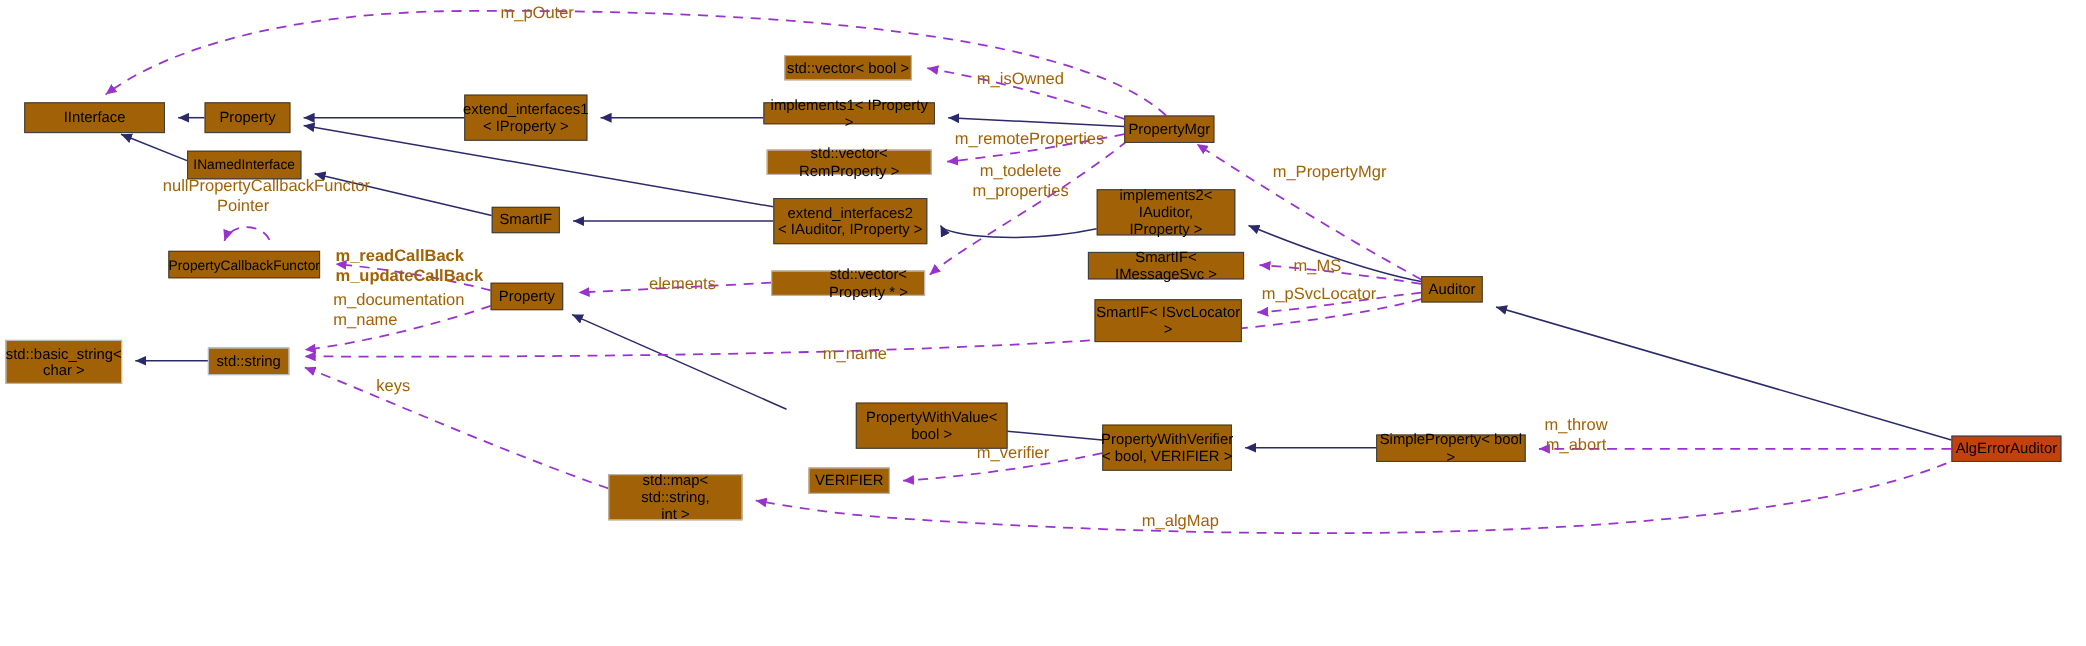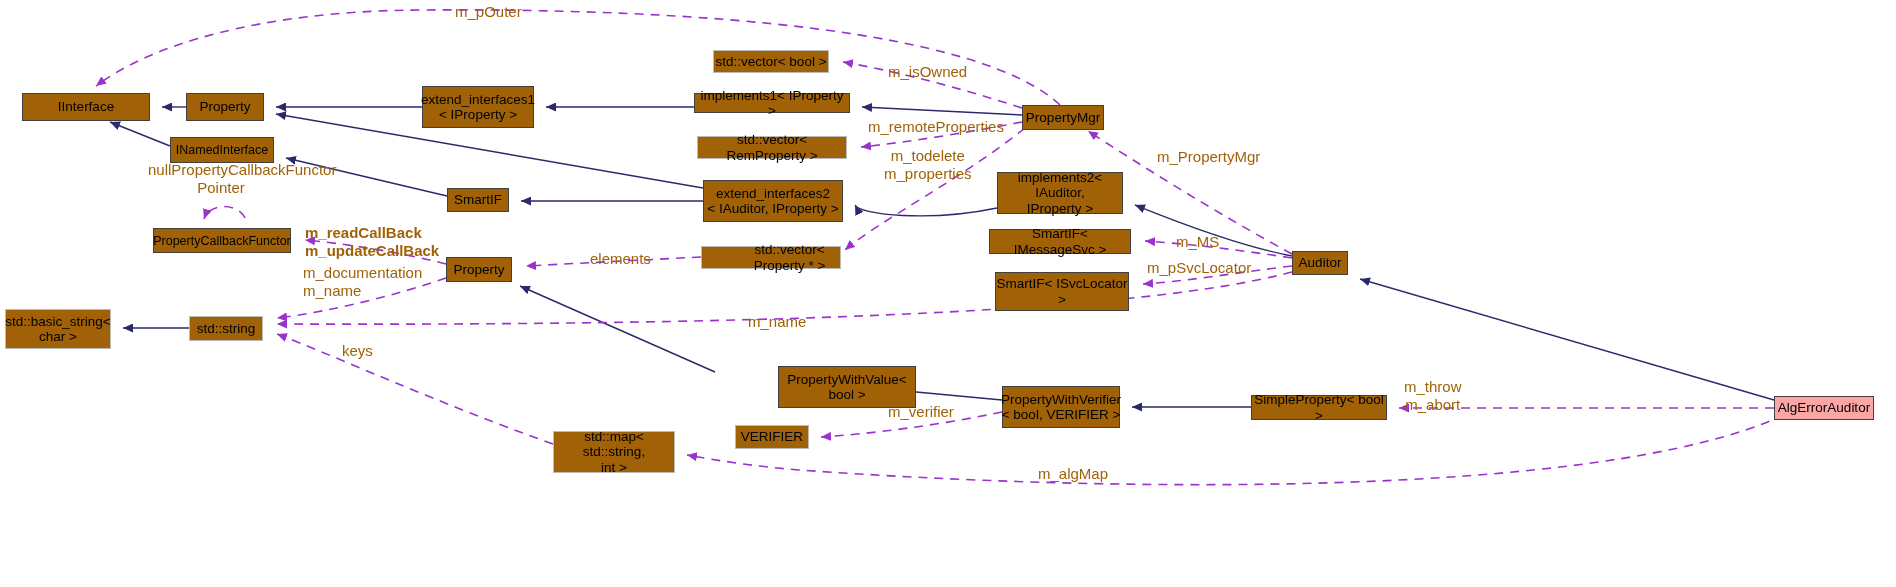--- a/index.html
+++ b/index.html
@@ -40,21 +40,21 @@
   
   .node.solid {
     border: 1.4px solid #404040;
   }
   
   .node.light {
     border: 1px solid #bbbbbb;
   }
   .node.current {
     border: 1.4px solid #404040;
-    background: #fca5a5;
+    background: #c2410c;
   }
   .edge-label {
     position: absolute;
     font-size: 15px;
     color: #a16207;
     white-space: pre-line;
     text-align: center;
     line-height: 1.18;
     z-index: 2;
   }

